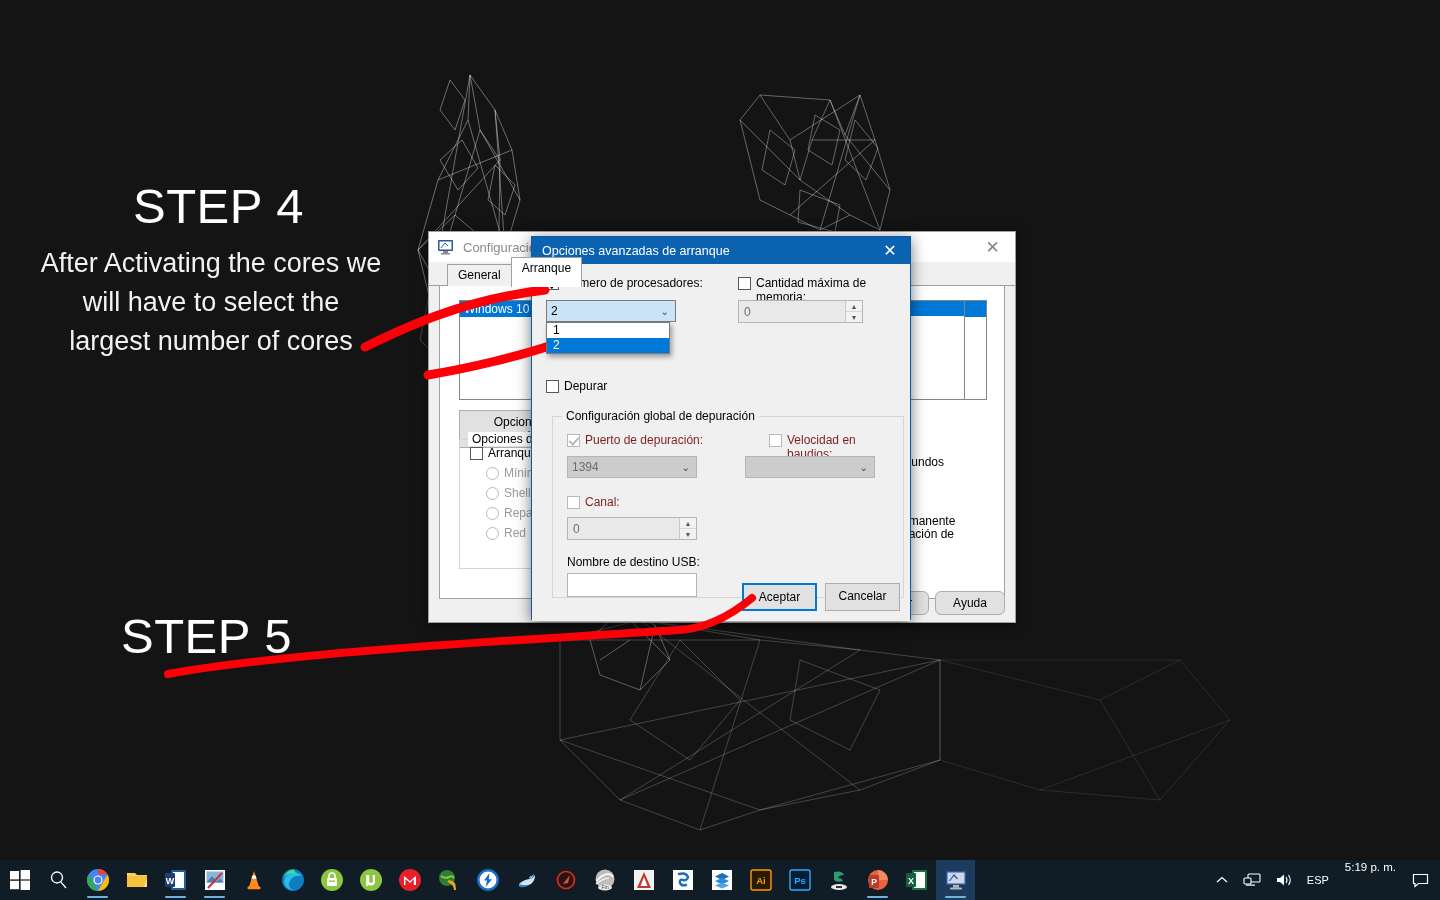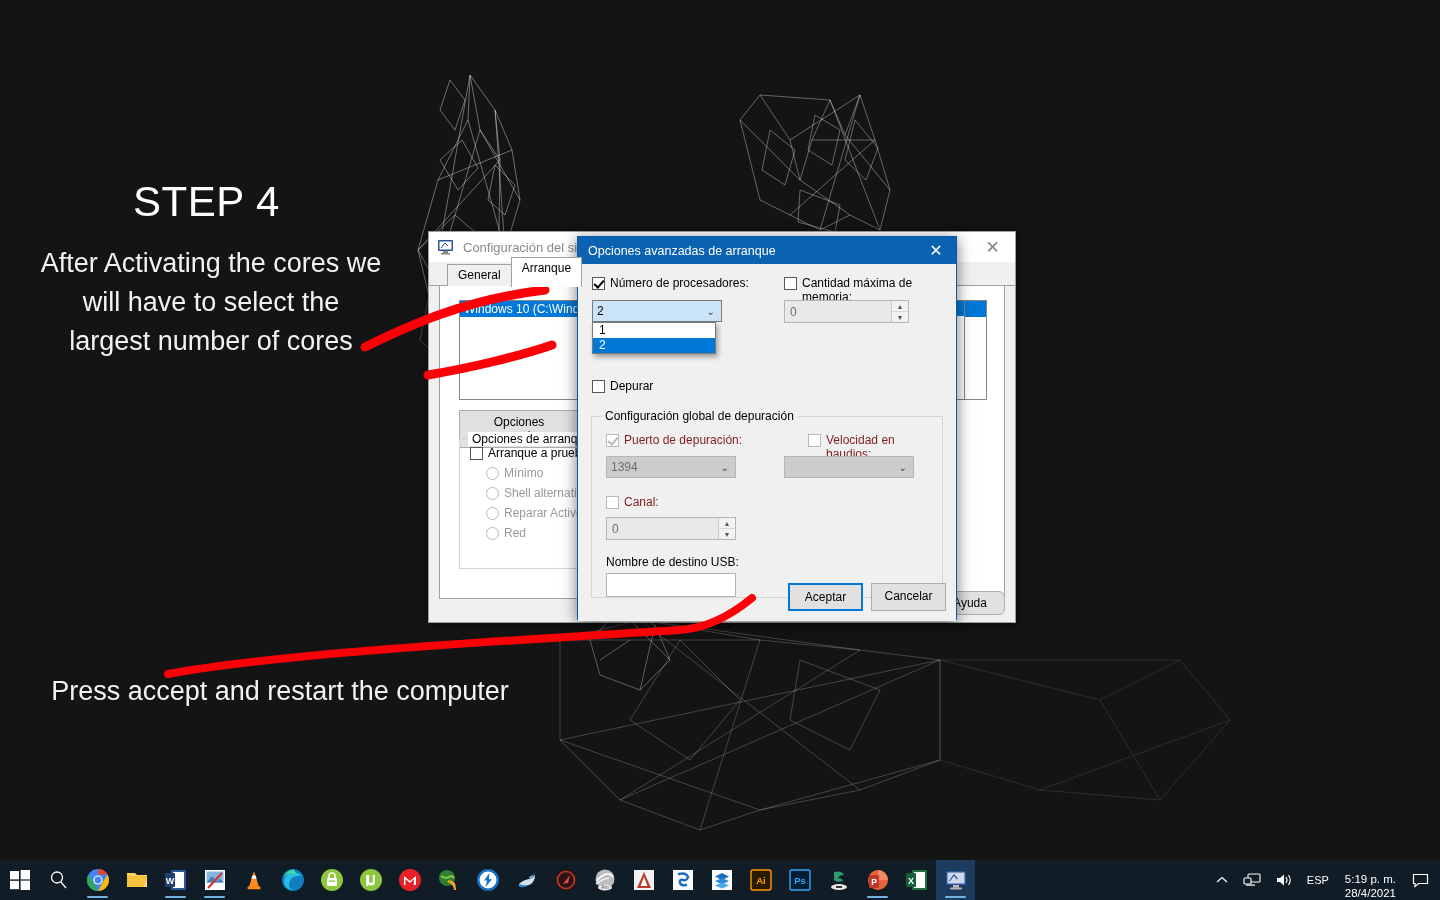--- a/index.html
+++ b/index.html
@@ -9,21 +9,21 @@
     background:#111111;
   }
   #screen { position:relative; width:1440px; height:900px; overflow:hidden; }
 
   
   #wallpaper { position:absolute; inset:0 0 40px 0; background:#141414; overflow:hidden; }
   #wallpaper svg { position:absolute; inset:0; width:100%; height:100%; }
 
   
   .slide-heading {
-    position:absolute; color:#ffffff; font-size:42px; font-weight:400;
+    position:absolute; color:#ffffff; font-size:49px; font-weight:400;
     letter-spacing:0.5px; white-space:nowrap;
   }
   .slide-body {
     position:absolute; color:#f2f2f2; font-size:27px; line-height:39px;
     text-align:center; font-weight:400;
   }
 
   
   #msconfig {
     position:absolute; left:428px; top:231px; width:588px; height:392px;
@@ -109,21 +109,21 @@
     display:flex; justify-content:flex-end; align-items:center;
     gap:6px; padding-right:10px;
   }
   #msconfig .footer .btn { width:70px;border-radius:6px; }
 
   
   #advdlg {
     position:absolute; left:531px; top:236px; width:380px; height:384px;
     background:#f0f0f0; border:1px solid #0a5aa8;
     box-shadow:0 3px 14px rgba(0,0,0,.55);
-    font-size:12px; color:#000;margin-left:46px;
+    font-size:12px; color:#000;
   }
   #advdlg .titlebar {
     height:27px; background:#0a62b0; display:flex; align-items:center;
     padding-left:10px; color:#fff; font-size:12.5px; position:relative;
   }
   #advdlg .titlebar .closebtn {
     position:absolute; right:0; top:0; width:40px; height:27px;
     display:flex; align-items:center; justify-content:center;
     color:#fff; font-size:16px; font-weight:300;
   }
@@ -153,21 +153,21 @@
   .spin .arrows {
     margin-left:auto; width:17px; height:100%; border-left:1px solid #c9c9c9;
     display:flex; flex-direction:column; background:#f2f2f2;
   }
   .spin .arrows div {
     flex:1; display:flex; align-items:center; justify-content:center;
     font-size:7px; color:#555;
   }
   .spin .arrows div:first-child { border-bottom:1px solid #d6d6d6; }
   #dbg-group {
-    position:absolute; left:13px; top:152px; width:352px; height:182px;
+    position:absolute; left:20px; top:152px; width:352px; height:182px;
     border:1px solid #d5d5d5;
   }
   #dbg-group .legend { position:absolute; top:-8px; left:9px; background:#f0f0f0; padding:0 4px; }
   .txtinput {
     position:absolute; border:1px solid #b5b5b5; background:#fff; height:24px;
   }
   #advdlg .dlgfooter {
     position:absolute; right:10px; bottom:10px; display:flex; gap:8px;
   }
   #advdlg .dlgfooter .btn { width:75px; padding:5px 8px; }
@@ -195,22 +195,22 @@
   .tb-ico { width:24px; height:24px; display:block; }
   #tray {
     margin-left:auto; display:flex; align-items:center; height:40px;
     color:#fff; font-size:11px; padding-right:4px;
   }
   #tray .tray-btn {
     height:40px; display:flex; align-items:center; justify-content:center;
     padding:0 7px;
   }
   #clock {
-    display:flex; flex-direction:column; justify-content:flex-end; align-items:center;
-    height:40px; padding:0 9px; line-height:14px; font-size:11.5px; color:#fff;
+    display:flex; flex-direction:column; justify-content:space-between; align-items:center;
+    height:40px; padding:0 9px; line-height:14px; font-size:11.5px; color:#fff;gap:27px;
   }
   #notif { padding:0 10px 0 6px; }
 </style>
 </head>
 <body>
 
 <div id="screen">
 
   <div id="wallpaper">
     <svg viewBox="0 0 1440 860" preserveAspectRatio="none">
@@ -255,21 +255,21 @@
     </svg>
   </div>
 
   <div class="slide-heading" style="left:133px; top:178px;">STEP 4</div>
   <div class="slide-body" style="left:20px; top:244px; width:382px;">
     <div>After Activating the cores we</div>
     <div>will have to select the</div>
     <div>largest number of cores</div>
   </div>
 
-  <div class="slide-body" style="left:10px; top:672px; width:540px;">Press accept and restart the computer</div>
+  <div class="slide-heading" style="left:121px; top:608px;">STEP 5</div>
 
   <div id="msconfig">
     <div class="titlebar">
       <span class="winicon">
         <svg width="18" height="16" viewBox="0 0 18 16">
           <rect x="1" y="1" width="15" height="11" rx="1" fill="#2b579a"></rect>
           <rect x="2.5" y="2.5" width="12" height="8" fill="#ffffff"></rect>
           <path d="M4 9 L8 4 L11 7" stroke="#2b579a" stroke-width="1" fill="none"></path>
           <rect x="6" y="12" width="5" height="2" fill="#8a8a8a"></rect>
           <rect x="4" y="14" width="9" height="1.5" fill="#8a8a8a"></rect>

